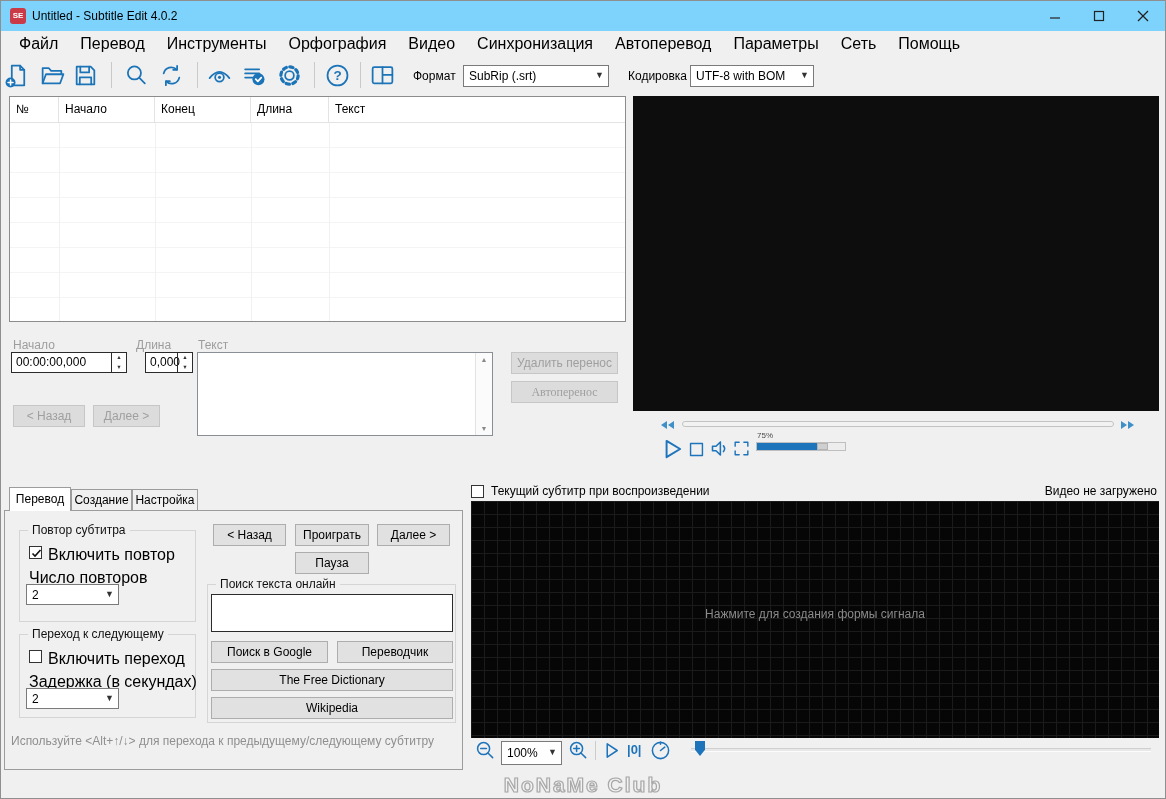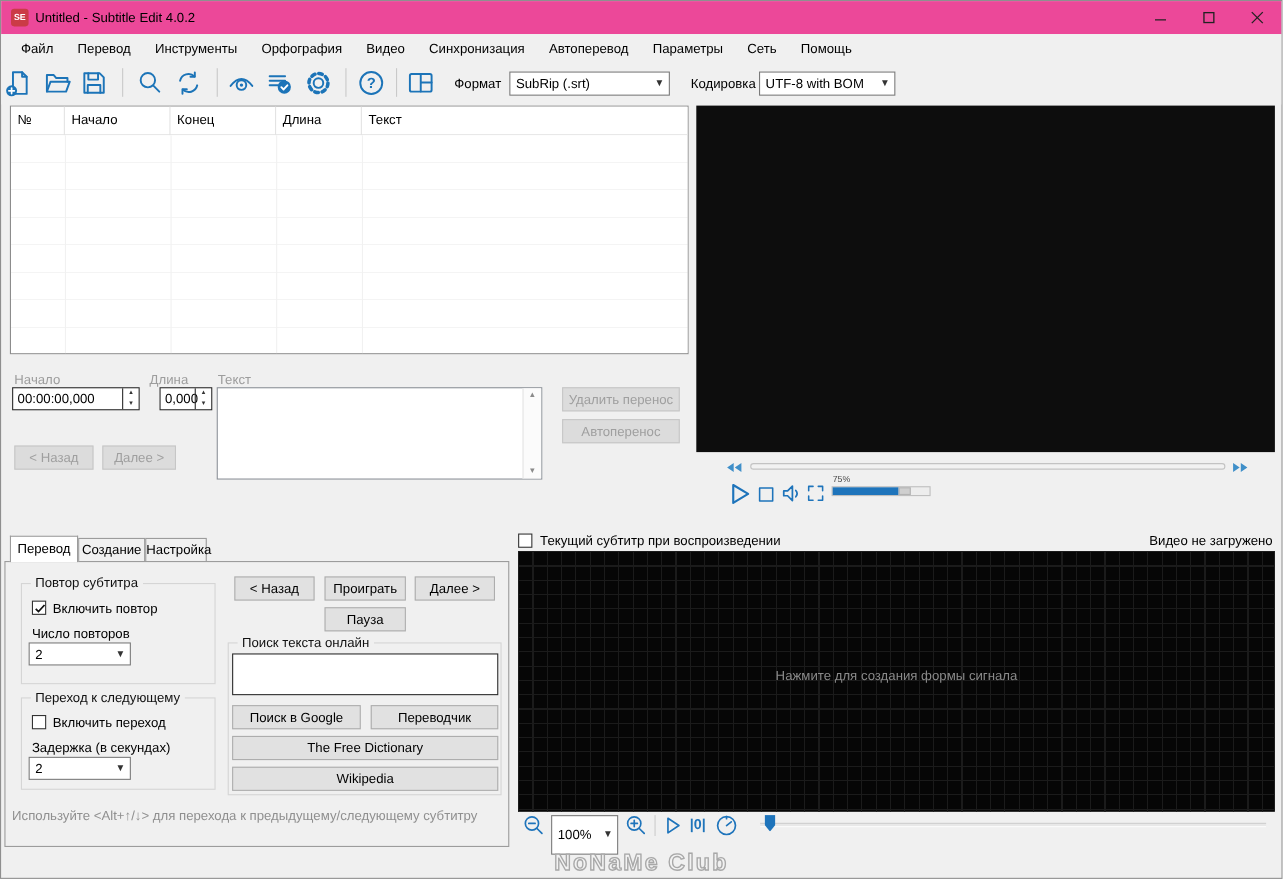--- a/index.html
+++ b/index.html
@@ -3,33 +3,33 @@
 <meta charset="utf-8">
 <style>
   * { margin:0; padding:0; box-sizing:border-box; }
   html,body { background:#d6d6d6; }
   body { font-family:"Liberation Sans", sans-serif; font-size:12px; color:#000; }
   .window { position:relative; width:1166px; height:799px; background:#f0f0f0;
             border:1px solid #8f8f8f; overflow:hidden; }
   .abs { position:absolute; }
 
   
-  .titlebar { position:absolute; left:0; top:0; width:100%; height:30px; background:#ec4899; }
+  .titlebar { position:absolute; left:0; top:0; width:100%; height:30px; background:#7dd3fc; }
   .app-logo { position:absolute; left:9px; top:7px; width:16px; height:16px; background:#cb3b47;
               border-radius:3px; color:#fff; font-size:8px; font-weight:bold; text-align:center;
               line-height:16px; letter-spacing:0; }
   .app-title { position:absolute; left:31px; top:0; line-height:30px; font-size:12px; }
   .winbtn { position:absolute; top:0; width:45px; height:30px; display:flex; align-items:center;
             justify-content:center; }
   .winbtn svg { stroke:#222; stroke-width:1.2; fill:none; }
 
   
   .menubar { position:absolute; left:0; top:30px; width:100%; height:26px; background:#f0f0f0;
              display:flex; align-items:center; padding-left:7px; }
-  .menu-item { padding:0 11px; line-height:26px; font-size:12px; }
+  .menu-item { padding:0 11px; line-height:26px; font-size:16px; }
 
   
   .toolbar { position:absolute; left:0; top:56px; width:100%; height:38px; background:#f0f0f0; }
   .tbtn { position:absolute; top:60px; width:28px; height:28px; display:flex; align-items:center; justify-content:center; }
   .toolbar .tbtn { top:4px; }
   .tbi { width:27px; height:27px; stroke:#1c74b8; stroke-width:1.7; fill:none;
          stroke-linecap:round; stroke-linejoin:round; }
   .tb-sep { position:absolute; top:5px; width:1px; height:26px; background:#c9c9c9; }
   .tb-label { position:absolute; top:0; line-height:38px; font-size:12px; }
   .combo { position:absolute; background:#fff; border:1px solid #7a7a7a; font-size:12px;
@@ -74,21 +74,21 @@
 
   
   .tab { position:absolute; font-size:12px; text-align:center; border:1px solid #9c9c9c; background:#f0f0f0; }
   .tab.active { background:#fff; border-bottom:none; z-index:3; }
   .tabpanel { position:absolute; left:3px; top:509px; width:459px; height:260px;
               border:1px solid #9c9c9c; background:#f0f0f0; }
   .group { position:absolute; border:1px solid #d5d5d5; }
   .group-title { position:absolute; top:-8px; left:8px; background:#f0f0f0; padding:0 4px; font-size:12px; color:#111; }
   .cb { position:absolute; width:13px; height:13px; background:#fff; border:1px solid #333; }
   .cb svg { position:absolute; left:0px; top:0px; }
-  .cb-label { position:absolute; font-size:12px; }
+  .cb-label { position:absolute; font-size:16px; }
   .hint { position:absolute; left:10px; top:733px; width:445px; color:#8f8f8f; font-size:12px; }
 
   
   .wf-status { position:absolute; top:483px; font-size:12px; }
   .waveform { position:absolute; left:470px; top:500px; width:688px; height:237px; background:#060606;
               background-image:
                 repeating-linear-gradient(to right, #1b1b1b 0 1px, transparent 1px 13px),
                 repeating-linear-gradient(to bottom, #1b1b1b 0 1px, transparent 1px 13px); }
   .wf-placeholder { position:absolute; left:0; right:0; top:106px; text-align:center; color:#8a8a8a; font-size:12px; }
   .wfi { stroke:#1e74bb; stroke-width:1.6; fill:none; stroke-linecap:round; stroke-linejoin:round; }
@@ -259,21 +259,21 @@
   <div class="textbox" style="left:196px; top:351px; width:296px; height:84px;">
     <span></span>
     <div class="tscroll">
       <span style="top:3px;">▲</span>
       <span style="bottom:3px;">▼</span>
     </div>
   </div>
   <div class="btn disabled" style="left:12px; top:404px; width:72px; height:22px;">&lt; Назад</div>
   <div class="btn disabled" style="left:92px; top:404px; width:67px; height:22px;">Далее &gt;</div>
   <div class="btn disabled" style="left:510px; top:351px; width:107px; height:22px;">Удалить перенос</div>
-  <div class="btn disabled" style="left:510px; top:380px; width:107px; height:22px;">Автоперенос</div>
+  <div class="btn disabled" style="left:510px; top:380px; width:107px; height:22px;font-family:Liberation Serif, serif;">Автоперенос</div>
 
   <div class="video-screen"></div>
   <svg class="abs" style="left:659px; top:419px;" width="15" height="10">
     <path d="M7 1 L1 5 l6 4 z M14 1 L8 5 l6 4 z" fill="#3f8fc9"></path>
   </svg>
   <div class="seek-track"></div>
   <svg class="abs" style="left:1119px; top:419px;" width="15" height="10">
     <path d="M1 1 l6 4 -6 4 z M8 1 l6 4 -6 4 z" fill="#3f8fc9"></path>
   </svg>
   <svg class="abs pvi" style="left:658px; top:435px;" width="26" height="26" viewBox="0 0 24 24">
@@ -290,21 +290,21 @@
     <path d="M4 9 V4 h5 M15 4 h5 v5 M20 15 v5 h-5 M9 20 H4 v-5"></path>
   </svg>
   <span class="vol-label">75%</span>
   <div class="vol-track">
     <div class="vol-fill"></div>
     <div class="vol-thumb"></div>
   </div>
 
   <div class="tab active" style="left:8px; top:486px; width:62px; height:24px; line-height:23px;">Перевод</div>
   <div class="tab" style="left:70px; top:488px; width:61px; height:22px; line-height:21px;">Создание</div>
-  <div class="tab" style="left:131px; top:488px; width:56px; height:22px; line-height:21px;">Настройка</div>
+  <div class="tab" style="left:131px; top:488px; width:66px; height:22px; line-height:21px;">Настройка</div>
   <div class="tabpanel"></div>
 
   <div class="group" style="left:18px; top:529px; width:177px; height:92px;">
     <span class="group-title">Повтор субтитра</span>
   </div>
   <div class="cb" style="left:28px; top:545px;">
     <svg width="13" height="13" viewBox="0 0 13 13">
       <path d="M2.5 6.5 L5 9 L10.5 3" stroke="#111" stroke-width="1.6" fill="none"></path>
     </svg>
   </div>
@@ -349,21 +349,21 @@
 
   <div class="waveform">
     <div class="wf-placeholder">Нажмите для создания формы сигнала</div>
   </div>
 
   <svg class="abs wfi" style="left:474px; top:739px;" width="21" height="21" viewBox="0 0 22 22">
     <circle cx="9" cy="9" r="6.3"></circle>
       <path d="M13.8 13.8 L18.5 18.5"></path>
       <path d="M6 9 h6"></path>
   </svg>
-  <div class="combo" style="left:500px; top:740px; width:61px; height:36px;">
+  <div class="combo" style="left:500px; top:740px; width:61px; height:24px;">
     <span>100%</span>
     <span class="arrow">▼</span>
   </div>
   <svg class="abs wfi" style="left:567px; top:739px;" width="21" height="21" viewBox="0 0 22 22">
     <circle cx="9" cy="9" r="6.3"></circle>
       <path d="M13.8 13.8 L18.5 18.5"></path>
       <path d="M6 9 h6 M9 6 v6"></path>
   </svg>
   <div class="abs" style="left:594px; top:740px; width:1px; height:19px; background:#cccccc;"></div>
   <svg class="abs wfi" style="left:601px; top:740px;" width="19" height="19" viewBox="0 0 20 20">

